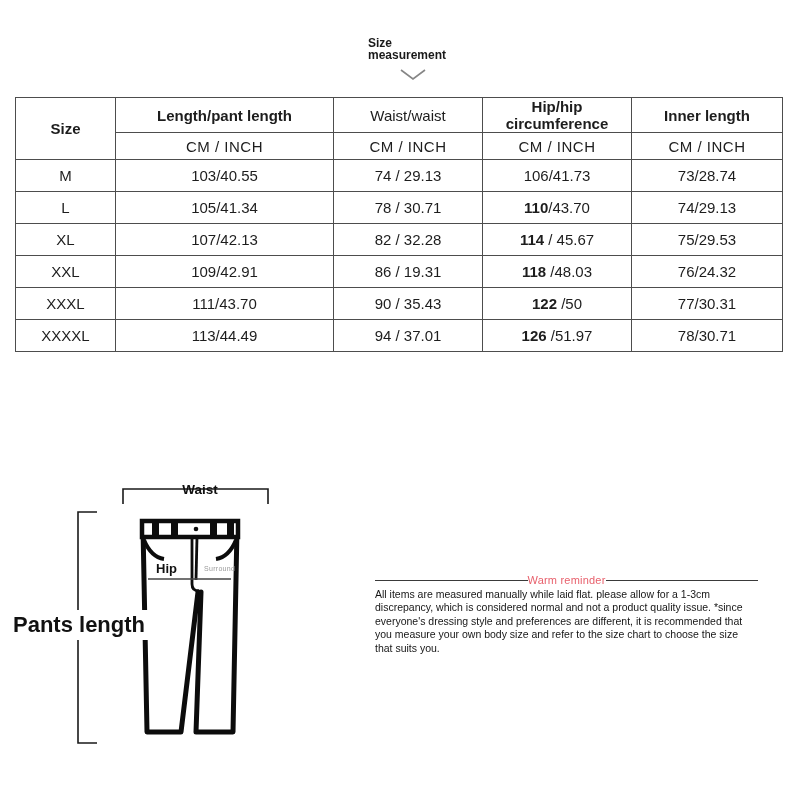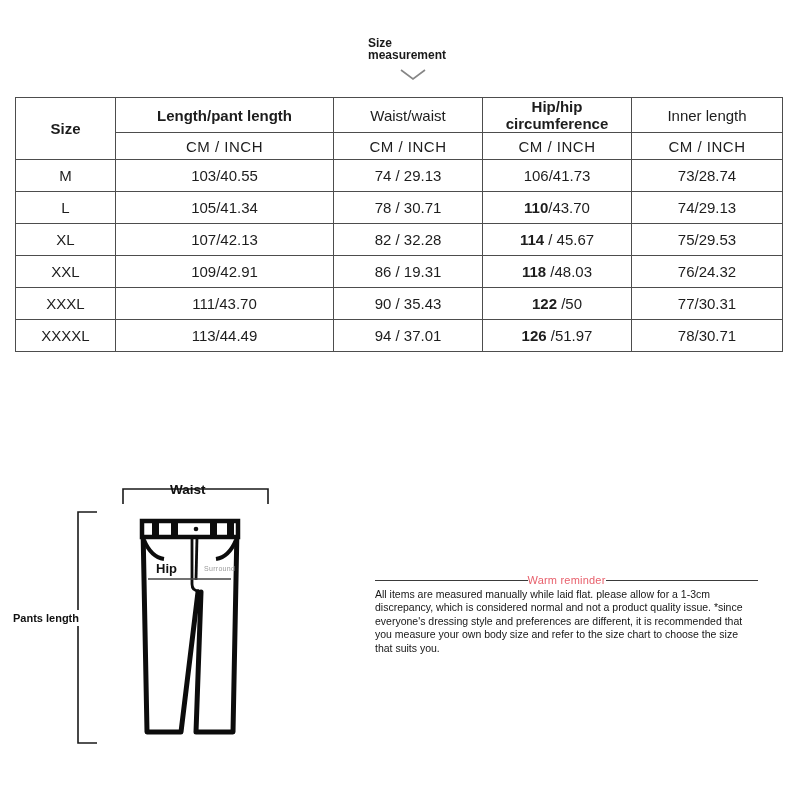--- a/index.html
+++ b/index.html
@@ -23,32 +23,32 @@
     border:1px solid #4d4d4d;text-align:center;vertical-align:middle;
     padding:0;font-size:15px;color:#1d1d1d;
   }
   tr.hrow1 td{height:26px;}
   tr.hrow2 td{height:26px;}
   tr.drow td{height:31px;}
   .th-size{font-size:14px;font-weight:bold;color:#111;}
   .th-length{font-size:18px;font-weight:bold;color:#111;}
   .th-waist{font-size:13.5px;font-weight:normal;color:#111;}
   .th-hip{font-size:11px;font-weight:bold;color:#111;}
-  .th-inner{font-size:20px;font-weight:normal;color:#111;}
+  .th-inner{font-size:20px;font-weight:bold;color:#111;}
   .sub-unit{font-size:15px;letter-spacing:.5px;color:#1b1b1b;margin-top:36px;}
   .hip-bold{font-weight:bold;}
 
   
   .diagram{left:0;top:470px;width:340px;height:310px;}
   .diagram svg{position:absolute;left:0;top:0;}
-  .waist-label{left:170px;top:12px;width:60px;text-align:left;
+  .waist-label{left:170px;top:12px;width:60px;text-align:center;
     font-size:13.5px;font-weight:bold;color:#111;}
   .hip-label{left:156px;top:91px;font-size:13px;font-weight:bold;color:#111;}
   .surround-label{left:204px;top:95px;font-size:7px;color:#9a9a9a;letter-spacing:.3px;}
-  .pants-length-label{left:13px;top:140px;font-size:11px;font-weight:bold;color:#111;
+  .pants-length-label{left:13px;top:140px;font-size:22px;font-weight:bold;color:#111;
     background:#ffffff;padding:2px 5px 2px 0;}
 
   
   .reminder{left:375px;top:572px;width:383px;}
   .reminder-head{display:flex;align-items:center;height:16px;}
   .reminder-head .line{flex:1;height:1px;background:#3a3a3a;}
   .reminder-title{font-size:11px;letter-spacing:.2px;white-space:nowrap;}
   .reminder-body{font-size:10.5px;line-height:13.4px;color:#161616;}
 </style>
 </head>

